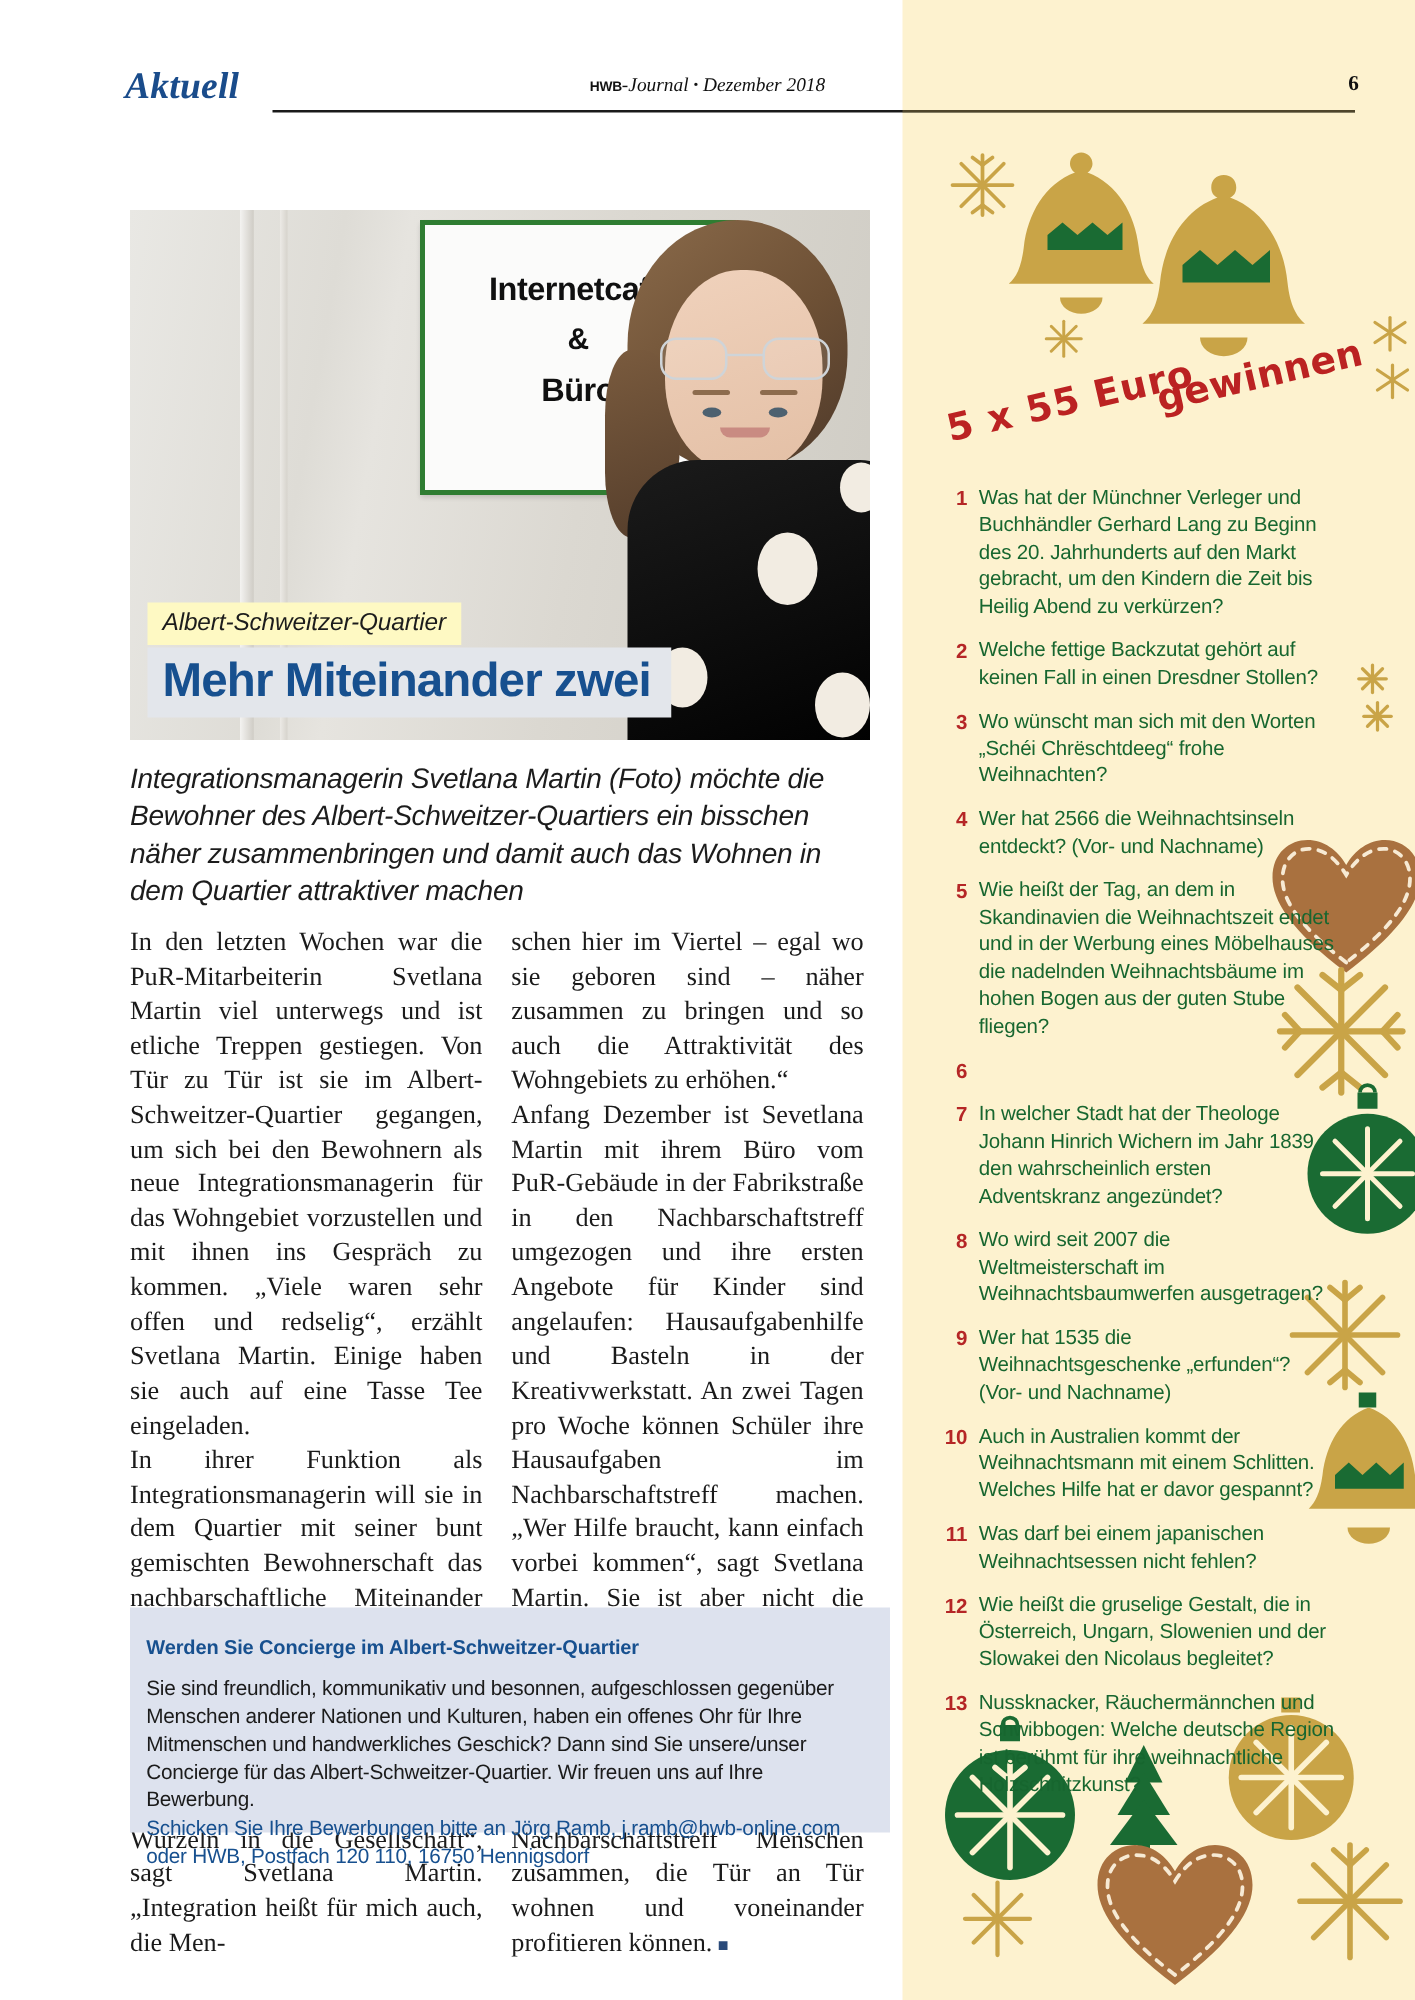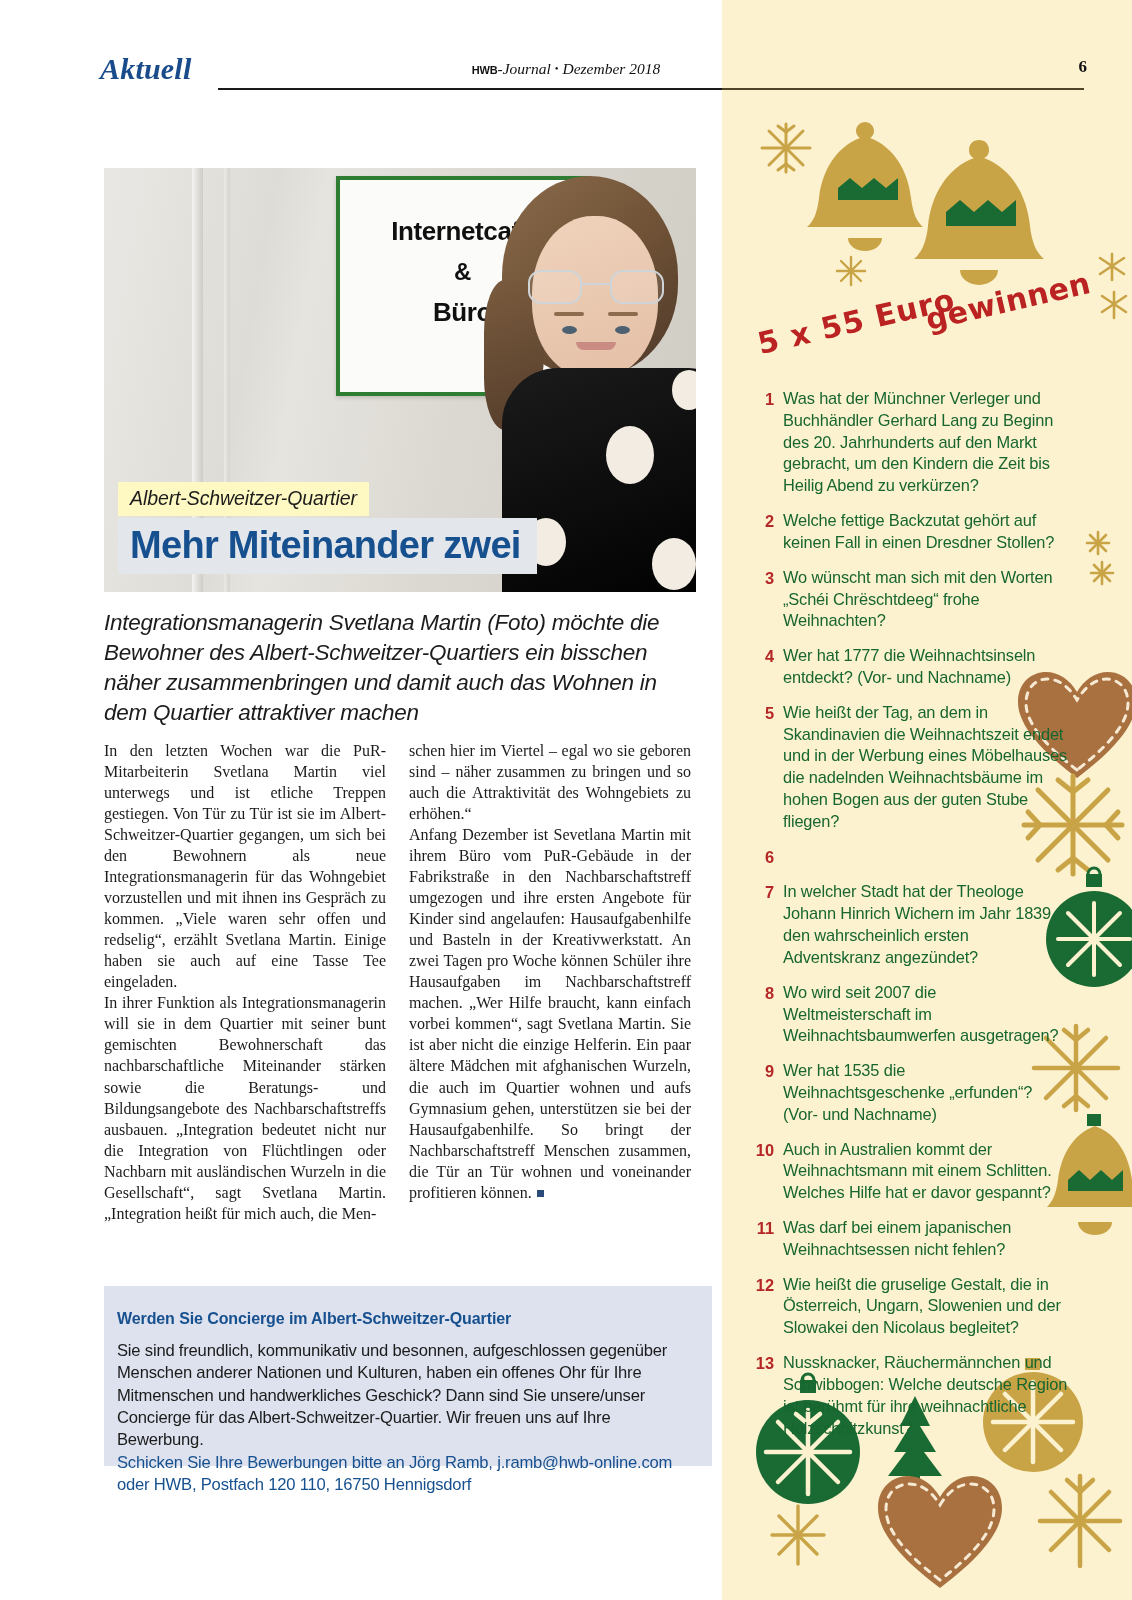--- a/index.html
+++ b/index.html
@@ -98,21 +98,21 @@
   .standfirst{
     position:absolute;left:104px;top:608px;width:586px;
     font-family:"Liberation Sans",sans-serif;font-style:italic;
     font-size:22.5px;line-height:1.33;color:#1c1c1c;letter-spacing:-.25px;
   }
 
   
   .cols{position:absolute;left:104px;top:740px;width:594px;height:500px;}
   .col{
     position:absolute;top:0;width:282px;
-    font-family:"Liberation Serif",serif;font-size:16px;line-height:1.315;
+    font-family:"Liberation Serif",serif;font-size:21px;line-height:1.315;
     color:#1b1b1b;text-align:justify;
   }
   .col.l{left:0;}
   .col.r{left:305px;}
   .col p{margin:0;}
   .endmark{display:inline-block;width:7px;height:7px;background:#2a4a7a;margin-left:5px;vertical-align:1px;}
 
   
   .infobox{
     position:absolute;left:104px;top:1286px;width:608px;height:180px;
@@ -371,21 +371,21 @@
       <div class="qrow">
         <div class="qnum">2</div>
         <div class="qtxt">Welche fettige Backzutat gehört auf keinen Fall in einen Dresdner Stollen?</div>
       </div>
       <div class="qrow">
         <div class="qnum">3</div>
         <div class="qtxt">Wo wünscht man sich mit den Worten „Schéi Chrëschtdeeg“ frohe Weihnachten?</div>
       </div>
       <div class="qrow">
         <div class="qnum">4</div>
-        <div class="qtxt">Wer hat 1777 die Weihnachtsinseln entdeckt? (Vor- und Nachname)</div>
+        <div class="qtxt">Wer hat 2566 die Weihnachtsinseln entdeckt? (Vor- und Nachname)</div>
       </div>
       <div class="qrow">
         <div class="qnum">5</div>
         <div class="qtxt">Wie heißt der Tag, an dem in Skandinavien die Weihnachtszeit endet und in der Werbung eines Möbelhauses die nadelnden Weihnachtsbäume im hohen Bogen aus der guten Stube fliegen?</div>
       </div>
       <div class="qrow">
         <div class="qnum">6</div>
       </div>
       <div class="qrow">
         <div class="qnum">7</div>

